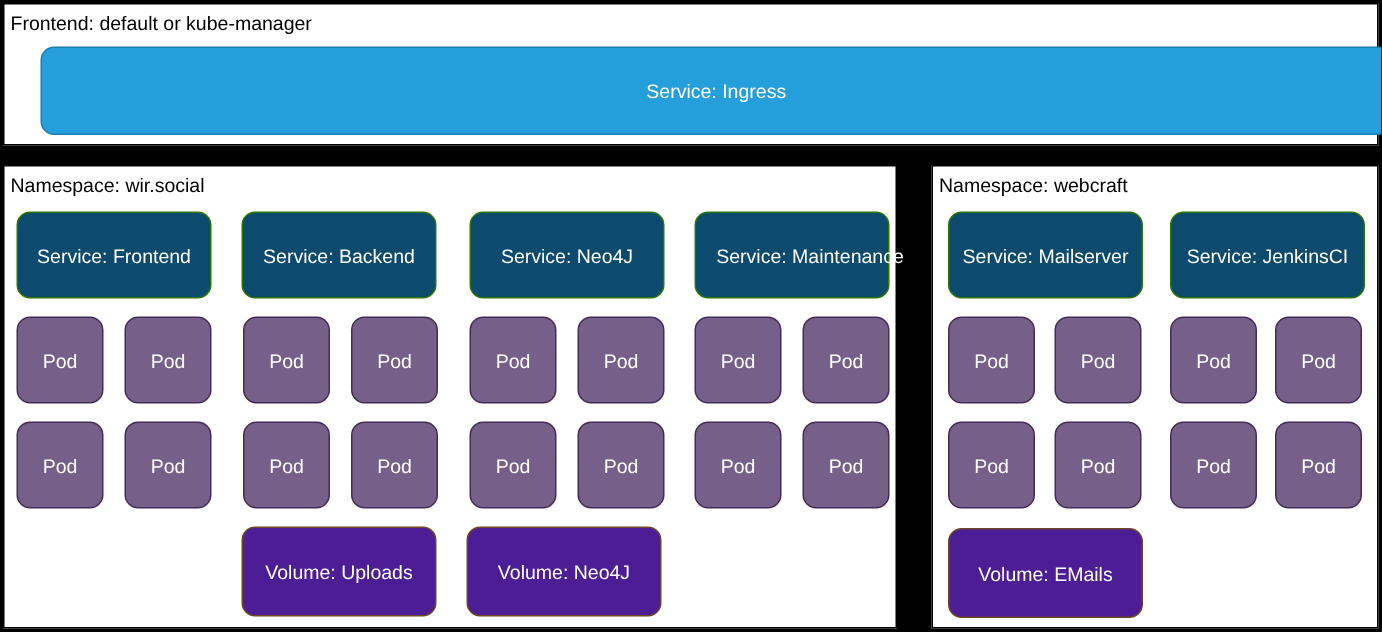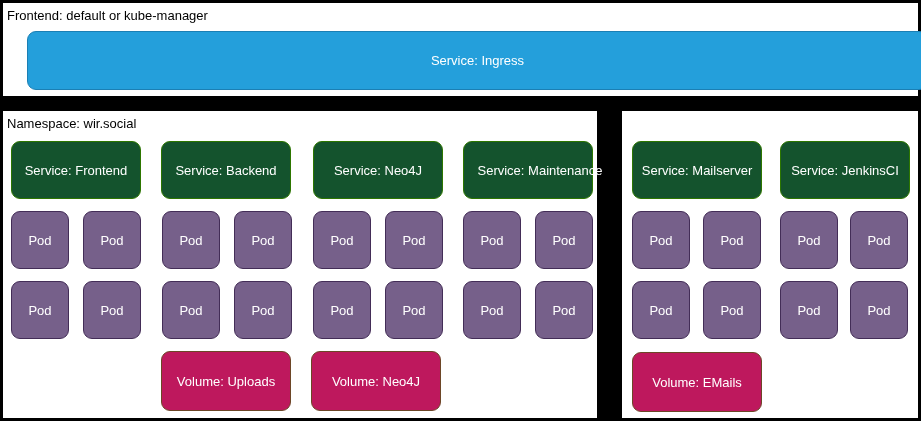--- a/index.html
+++ b/index.html
@@ -31,23 +31,23 @@
     border-radius: 9px;
     display: flex;
     align-items: center;
     justify-content: center;
     color: #fff;
     font-size: 13px;
     text-align: center;
     white-space: nowrap;
   }
   .ingress { background: #249FDB; border: 1px solid #1B7FB4; margin-left: 16px; }
-  .svc     { background: #14532d; border: 1.5px solid #2D7600; }
+  .svc     { background: #0c4a6e; border: 1.5px solid #2D7600; }
   .pod     { background: #76608A; border: 1.5px solid #432D57; }
-  .vol     { background: #be185d; border: 1.5px solid #6D4627; }
+  .vol     { background: #4c1d95; border: 1.5px solid #6D4627; }
 </style>
 </head>
 <body>
 
 <div class="stage">
 
   <section class="panel" style="left:2px; top:2px; width:917px; height:95px;">
     <div class="ns-label">Frontend: default or kube-manager</div>
     <div class="box ingress" style="left:8px; top:28px; width:901px; height:59px;">Service: Ingress</div>
   </section>
@@ -76,20 +76,21 @@
     <div class="box pod" style="left:310px; top:170px; width:58px; height:58px;">Pod</div>
     <div class="box pod" style="left:382px; top:170px; width:58px; height:58px;">Pod</div>
     <div class="box pod" style="left:460px; top:170px; width:58px; height:58px;">Pod</div>
     <div class="box pod" style="left:532px; top:170px; width:58px; height:58px;">Pod</div>
 
     <div class="box vol" style="left:158px; top:240px; width:130px; height:60px;">Volume: Uploads</div>
     <div class="box vol" style="left:308px; top:240px; width:130px; height:60px;">Volume: Neo4J</div>
   </section>
 
   <section class="panel" style="left:621px; top:110px; width:298px; height:309px;">
+    <div class="ns-label">Namespace: webcraft</div>
 
     <div class="box svc" style="left:10px;  top:30px; width:130px; height:58px;">Service: Mailserver</div>
     <div class="box svc" style="left:158px; top:30px; width:130px; height:58px;">Service: JenkinsCI</div>
 
     <div class="box pod" style="left:10px;  top:100px; width:58px; height:58px;">Pod</div>
     <div class="box pod" style="left:81px;  top:100px; width:58px; height:58px;">Pod</div>
     <div class="box pod" style="left:158px; top:100px; width:58px; height:58px;">Pod</div>
     <div class="box pod" style="left:228px; top:100px; width:58px; height:58px;">Pod</div>
 
     <div class="box pod" style="left:10px;  top:170px; width:58px; height:58px;">Pod</div>

